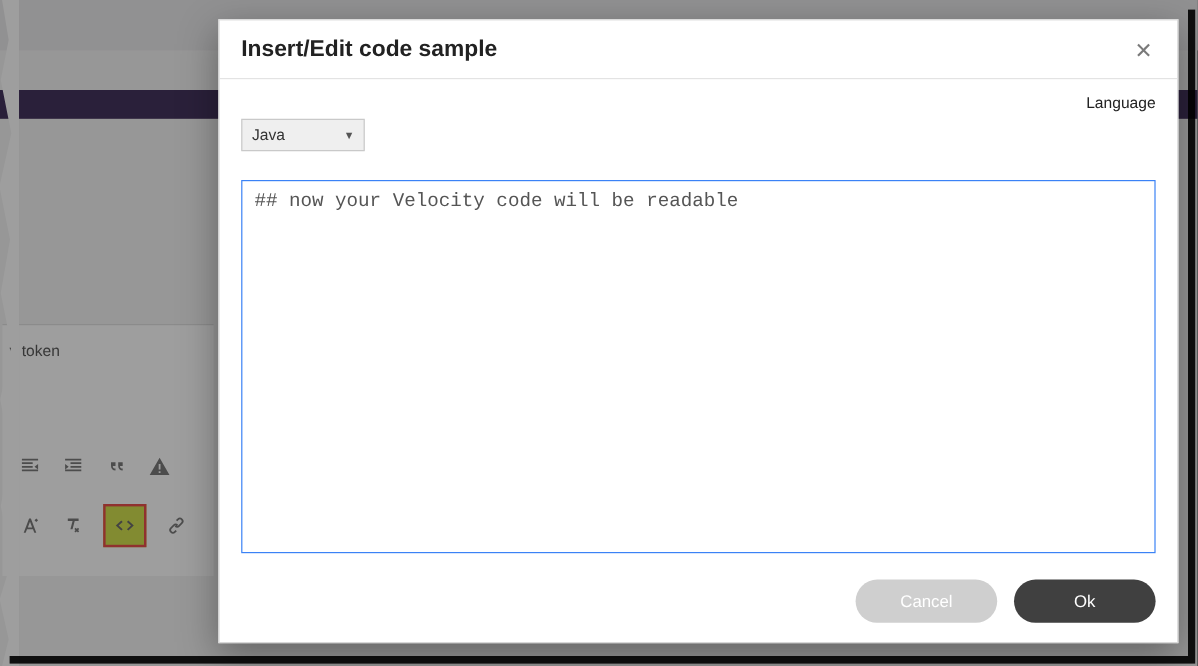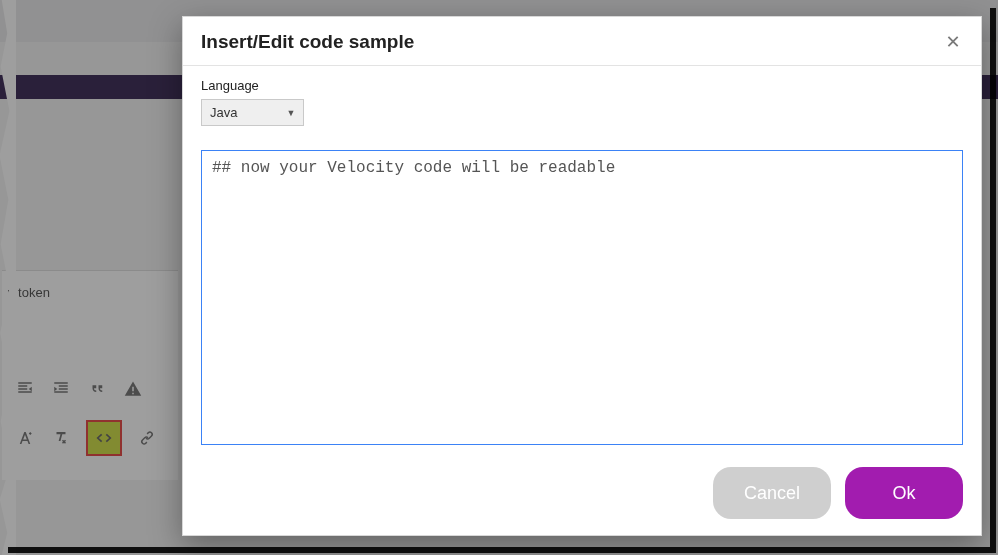--- a/index.html
+++ b/index.html
@@ -115,21 +115,21 @@
     display: flex; align-items: center; justify-content: center;
     font-size: 18px; line-height: 1;
   }
 
   .dlg-body {
     flex: 1 1 auto;
     padding: 12px 18px 8px 18px;
     display: flex; flex-direction: column;
     min-height: 0;
   }
-  .lang-label { font-size: 13px; color: #222; margin-bottom: 6px; }
+  .lang-label { font-size: 13px; color: #222; margin-bottom: 6px; text-align: right; }
   .lang-select {
     display: inline-flex; align-items: center;
     padding: 5px 8px;
     font-size: 13px; color: #333;
     background: #efefef;
     border: 1px solid #c9c9c9;
     cursor: pointer;
     width: max-content;
     gap: 43px;
   }
@@ -146,28 +146,28 @@
     color: #555;
     resize: none;
     white-space: pre;
   }
 
   .dlg-footer {
     display: flex; justify-content: flex-end; gap: 14px;
     padding: 14px 18px 16px 18px;
   }
   .btn {
-    min-width: 118px; height: 52px;
+    min-width: 118px; height: 36px;
     border-radius: 18px;
     border: none;
-    font-size: 18px;
+    font-size: 14px;
     cursor: pointer;
   }
   .btn-cancel { background: #cfcfcf; color: #fff; }
-  .btn-ok     { background: #a21caf; color: #fff; }
+  .btn-ok     { background: #404040; color: #fff; }
 
 </style>
 </head>
 <body>
 
 <div class="stage">
 
   <div class="bg">
     <div class="topbar"></div>
     <div class="purplebar"></div>

